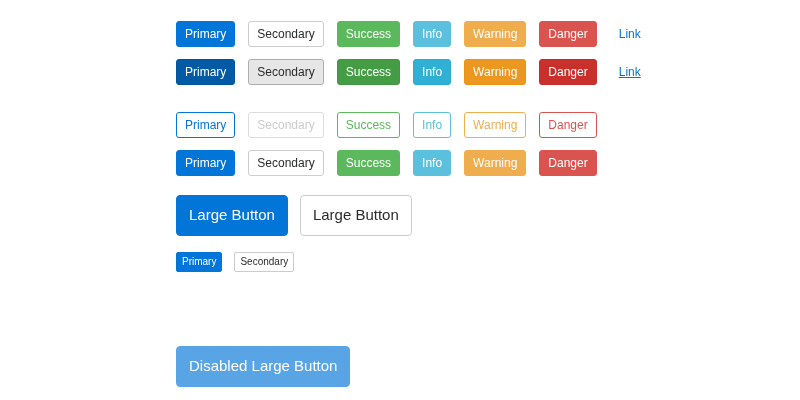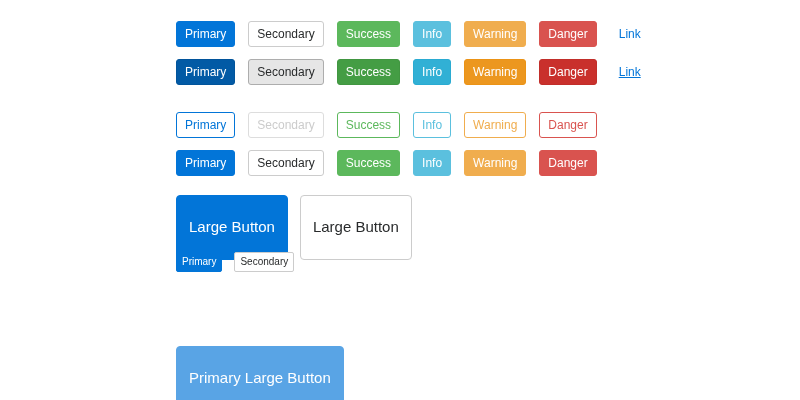--- a/index.html
+++ b/index.html
@@ -35,21 +35,21 @@
 
   
   .o-primary   { background: #fff; border-color: #0275d8; color: #0275d8; }
   .o-secondary { background: #fff; border-color: #ddd;    color: #ccc; }
   .o-success   { background: #fff; border-color: #5cb85c; color: #5cb85c; }
   .o-info      { background: #fff; border-color: #5bc0de; color: #5bc0de; }
   .o-warning   { background: #fff; border-color: #f0ad4e; color: #f0ad4e; }
   .o-danger    { background: #fff; border-color: #d9534f; color: #d9534f; }
 
   
-  .btn-lg { font-size: 15px; padding: 20px 12px; border-radius: 4px; }
+  .btn-lg { font-size: 15px; padding: 8px 12px; border-radius: 4px; }
   .btn-sm { font-size: 10px; line-height: 1.4; padding: 2px 5px; border-radius: 2px; }
   .btn-block { display: block; width: 381px; }
   .btn-disabled { opacity: 0.65; cursor: not-allowed; }
 </style>
 </head>
 <body>
 
 <div class="stage">
 
   <div class="btn-row" style="top:21px">
@@ -95,16 +95,16 @@
     <button class="btn btn-lg v-secondary">Large Button</button>
   </div>
 
   <div class="btn-row" style="top:252px; gap:12px">
     <button class="btn btn-sm v-primary">Primary</button>
     <button class="btn btn-sm v-secondary">Secondary</button>
   </div>
 
 
   <div class="btn-row" style="top:346px">
-    <button class="btn btn-lg btn-disabled v-primary" disabled="">Primary Large Button</button>
+    <button class="btn btn-lg btn-disabled v-primary" disabled="">Disabled Large Button</button>
   </div>
 
 </div>
 
 </body></html>

